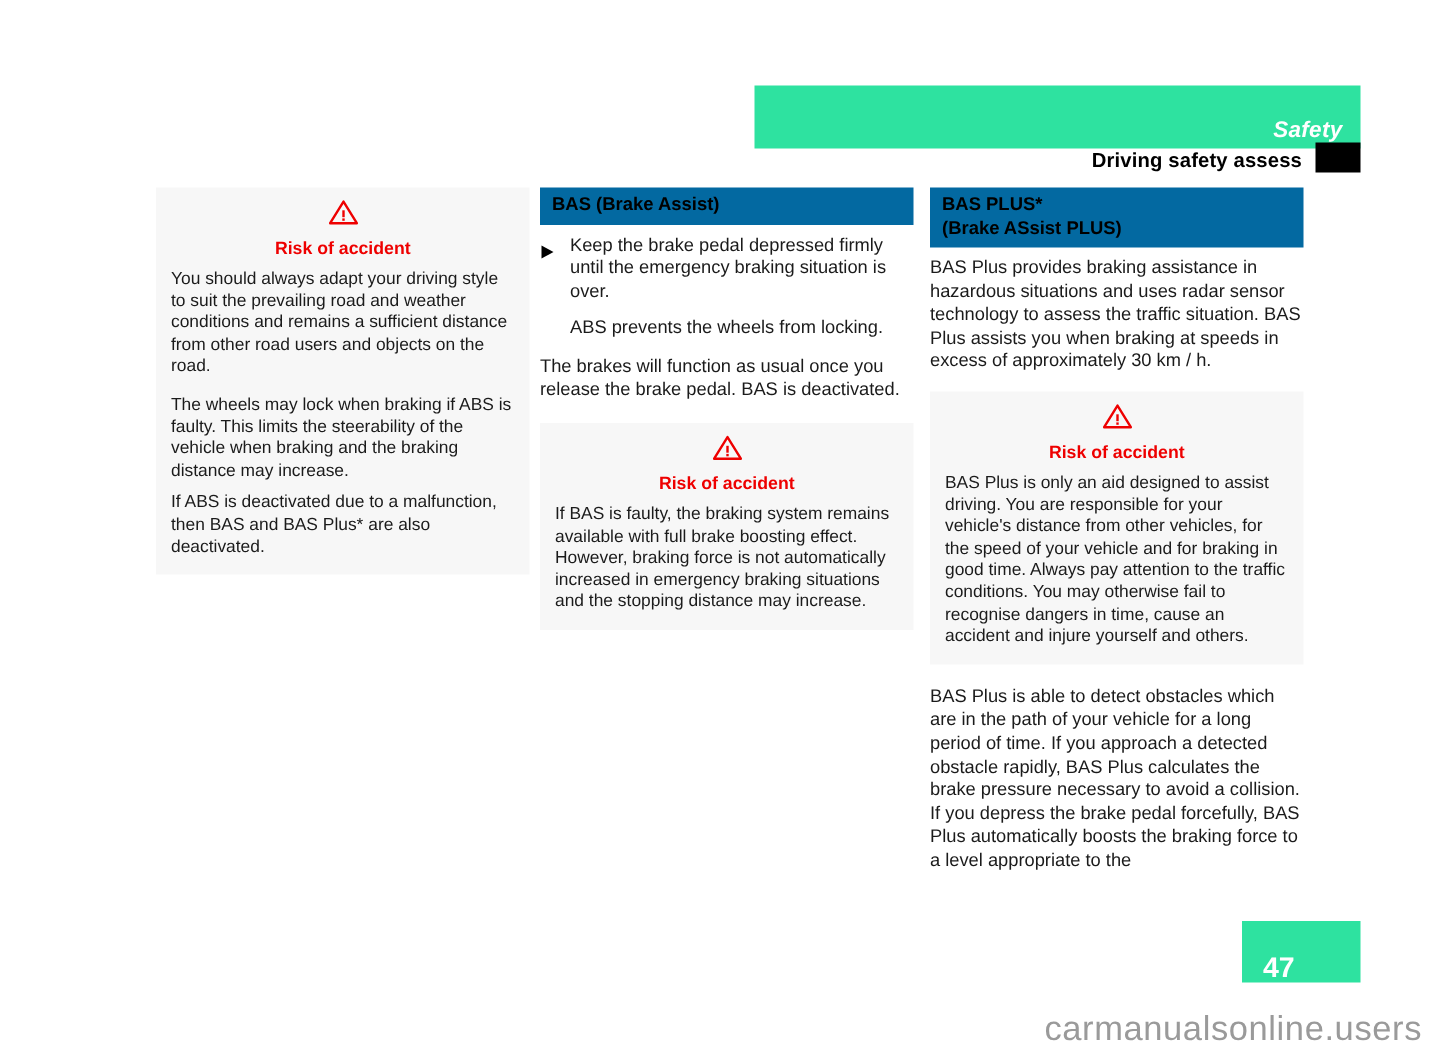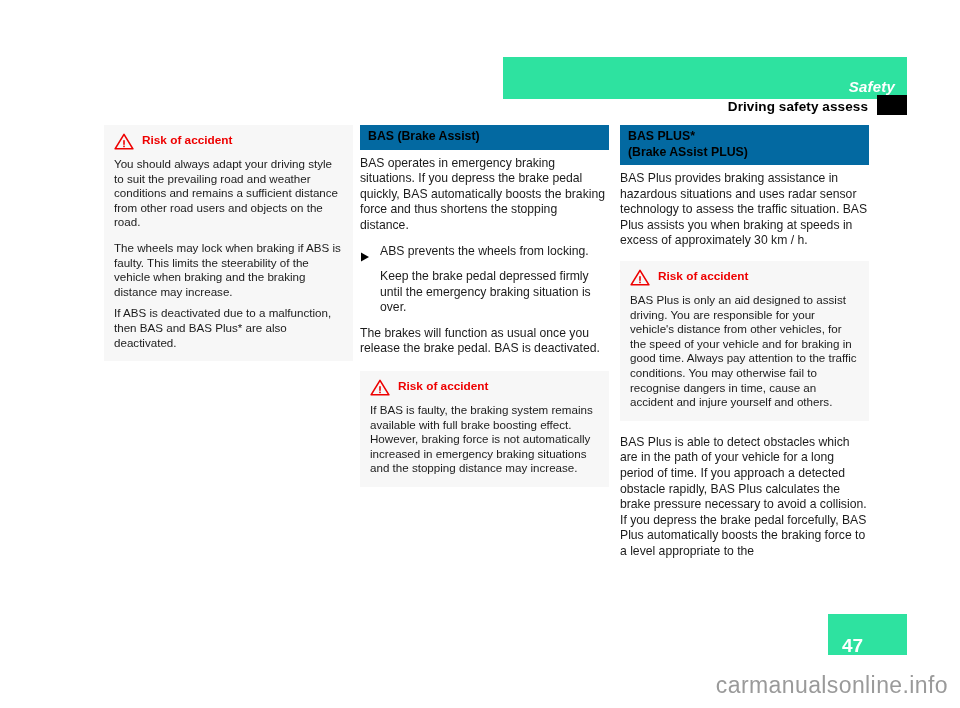--- a/index.html
+++ b/index.html
@@ -94,23 +94,24 @@
   p.body:last-child { margin-bottom: 0; }
 
   
   .warning-box {
     background: #F7F7F7;
     padding: 8px 10px 11px 10px;
     margin: 0 0 12px 0;
   }
   .warning-head {
     display: flex;
-    align-items: flex-start;
+    align-items: center;
     gap: 8px;
     margin-bottom: 7px;
+    flex-direction: column;
   }
   .warning-icon { flex: 0 0 auto; display: block; }
   .warning-title {
     font-size: 11.8px;
     font-weight: bold;
     color: #EE0000;
   }
   .warning-box p.body {
     margin-bottom: 0;
     font-size: 11.6px;
@@ -185,31 +186,30 @@
       <p class="body">You should always adapt your driving style to suit the prevailing road and weather conditions and remains a sufficient distance from other road users and objects on the road.</p>
       <p class="body" style="margin-top:11px;">The wheels may lock when braking if ABS is faulty. This limits the steerability of the vehicle when braking and the braking distance may increase.</p>
       <p class="body" style="margin-top:7px;">If ABS is deactivated due to a malfunction, then BAS and BAS Plus* are also deactivated.</p>
     </div>
   </div>
 
   <div class="column" id="col-2">
     <div class="section-heading">
       <span class="line">BAS (Brake Assist)</span>
     </div>
-    <p class="body">BAS operates in emergency braking situations. If you depress the brake pedal quickly, BAS automatically boosts the braking force and thus shortens the stopping distance.</p>
 
     <div class="step">
       <div class="step-marker">
         <svg width="10" height="10" viewBox="0 0 10 10">
             <path d="M1 0.6 L9 5 L1 9.4 Z" fill="#000000"></path>
           </svg>
       </div>
       <div class="step-body">
+        <p class="body">Keep the brake pedal depressed firmly until the emergency braking situation is over.</p>
         <p class="body">ABS prevents the wheels from locking.</p>
-        <p class="body">Keep the brake pedal depressed firmly until the emergency braking situation is over.</p>
       </div>
     </div>
 
     <p class="body">The brakes will function as usual once you release the brake pedal. BAS is deactivated.</p>
 
     <div class="warning-box" style="margin-top:14px;">
       <div class="warning-head">
         <svg class="warning-icon" width="20" height="17" viewBox="0 0 20 17">
           <path d="M10 1.4 L18.9 15.8 L1.1 15.8 Z" fill="none" stroke="#EE0000" stroke-width="1.6" stroke-linejoin="round"></path>
           <rect x="9.2" y="7.2" width="1.6" height="4.6" fill="#EE0000"></rect>
@@ -241,13 +241,13 @@
     </div>
 
     <p class="body" style="margin-top:14px;">BAS Plus is able to detect obstacles which are in the path of your vehicle for a long period of time. If you approach a detected obstacle rapidly, BAS Plus calculates the brake pressure necessary to avoid a collision. If you depress the brake pedal forcefully, BAS Plus automatically boosts the braking force to a level appropriate to the</p>
   </div>
 
 </div>
 
 <div id="page-number-box">
   <span id="page-number">47</span>
 </div>
-<div id="watermark">carmanualsonline.info</div>
+<div id="watermark">carmanualsonline.users</div>
 
 </body></html>

